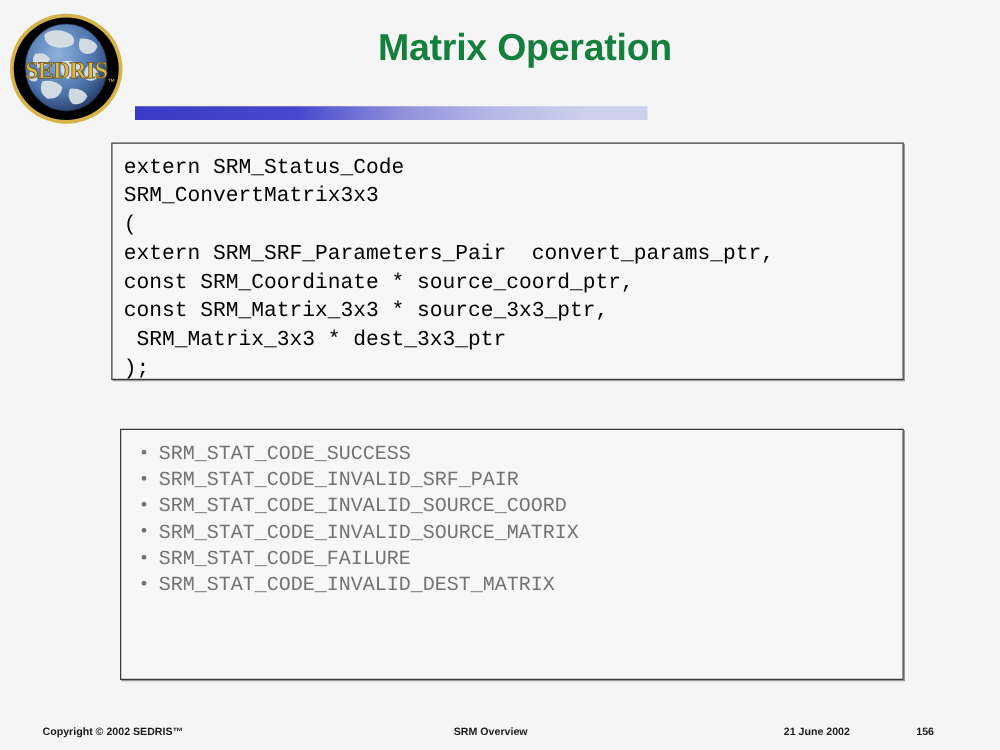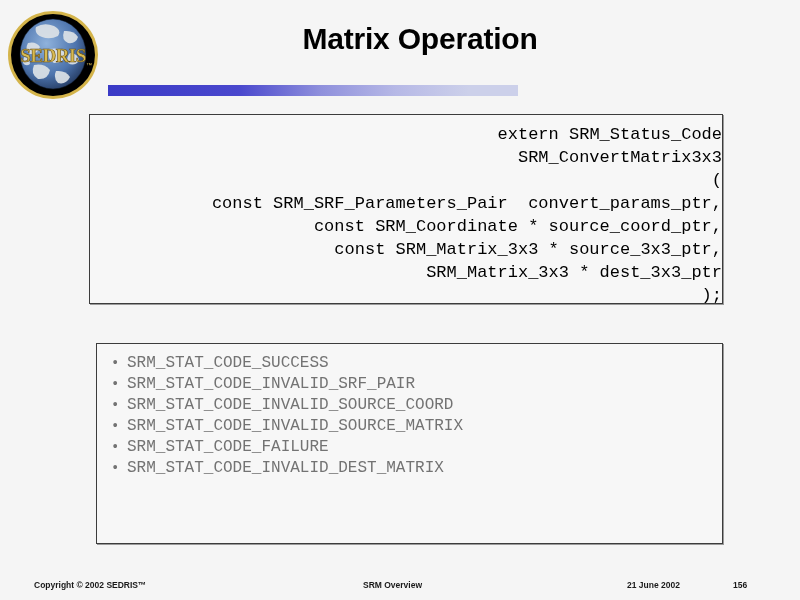--- a/index.html
+++ b/index.html
@@ -28,21 +28,21 @@
   }
   #logo svg { display: block; }
 
   #page-title {
     position: absolute;
     left: 120px; top: 22px;
     width: 600px;
     text-align: center;
     font-size: 30px;
     font-weight: bold;
-    color: #000000;
+    color: #15803d;
     letter-spacing: -0.2px;
     white-space: nowrap;
   }
 
   #accent-bar {
     position: absolute;
     left: 108px; top: 85px;
     width: 410px; height: 11px;
     background: linear-gradient(to right, #3a3ac6 0%, #4a48cd 32%, #8f90dc 52%, #b6b8e6 70%, #ccd0ea 88%, #ccd0ea 100%);
   }
@@ -51,22 +51,21 @@
   .content-box {
     position: absolute;
     background: #f7f7f7;
     border: 1px solid #3c3c3c;
     box-shadow: 1px 1px 0 #9a9a9a;
   }
 
   #code-box {
     left: 89px; top: 114px;
     width: 634px; height: 190px;
-    padding: 8px 0 0 9px;
-    text-align: right;
+    padding: 8px 17px 0 9px;
   }
 
   #status-box {
     left: 96px; top: 343px;
     width: 627px; height: 201px;
     padding: 9px 0 0 10px;
   }
 
   .code-line {
     font-family: "Liberation Mono", monospace;
@@ -155,21 +154,21 @@
 
   <div id="page-title">Matrix Operation</div>
 
   <div id="accent-bar"></div>
 </div>
 
 <div id="code-box" class="content-box">
   <div class="code-line">extern SRM_Status_Code</div>
   <div class="code-line">SRM_ConvertMatrix3x3</div>
   <div class="code-line">(</div>
-  <div class="code-line">const SRM_SRF_Parameters_Pair  convert_params_ptr,</div>
+  <div class="code-line">extern SRM_SRF_Parameters_Pair  convert_params_ptr,</div>
   <div class="code-line">const SRM_Coordinate * source_coord_ptr,</div>
   <div class="code-line">const SRM_Matrix_3x3 * source_3x3_ptr,</div>
   <div class="code-line"> SRM_Matrix_3x3 * dest_3x3_ptr</div>
   <div class="code-line">);</div>
 </div>
 
 <div id="status-box" class="content-box">
   <ul id="status-list">
     <li>SRM_STAT_CODE_SUCCESS</li>
     <li>SRM_STAT_CODE_INVALID_SRF_PAIR</li>

